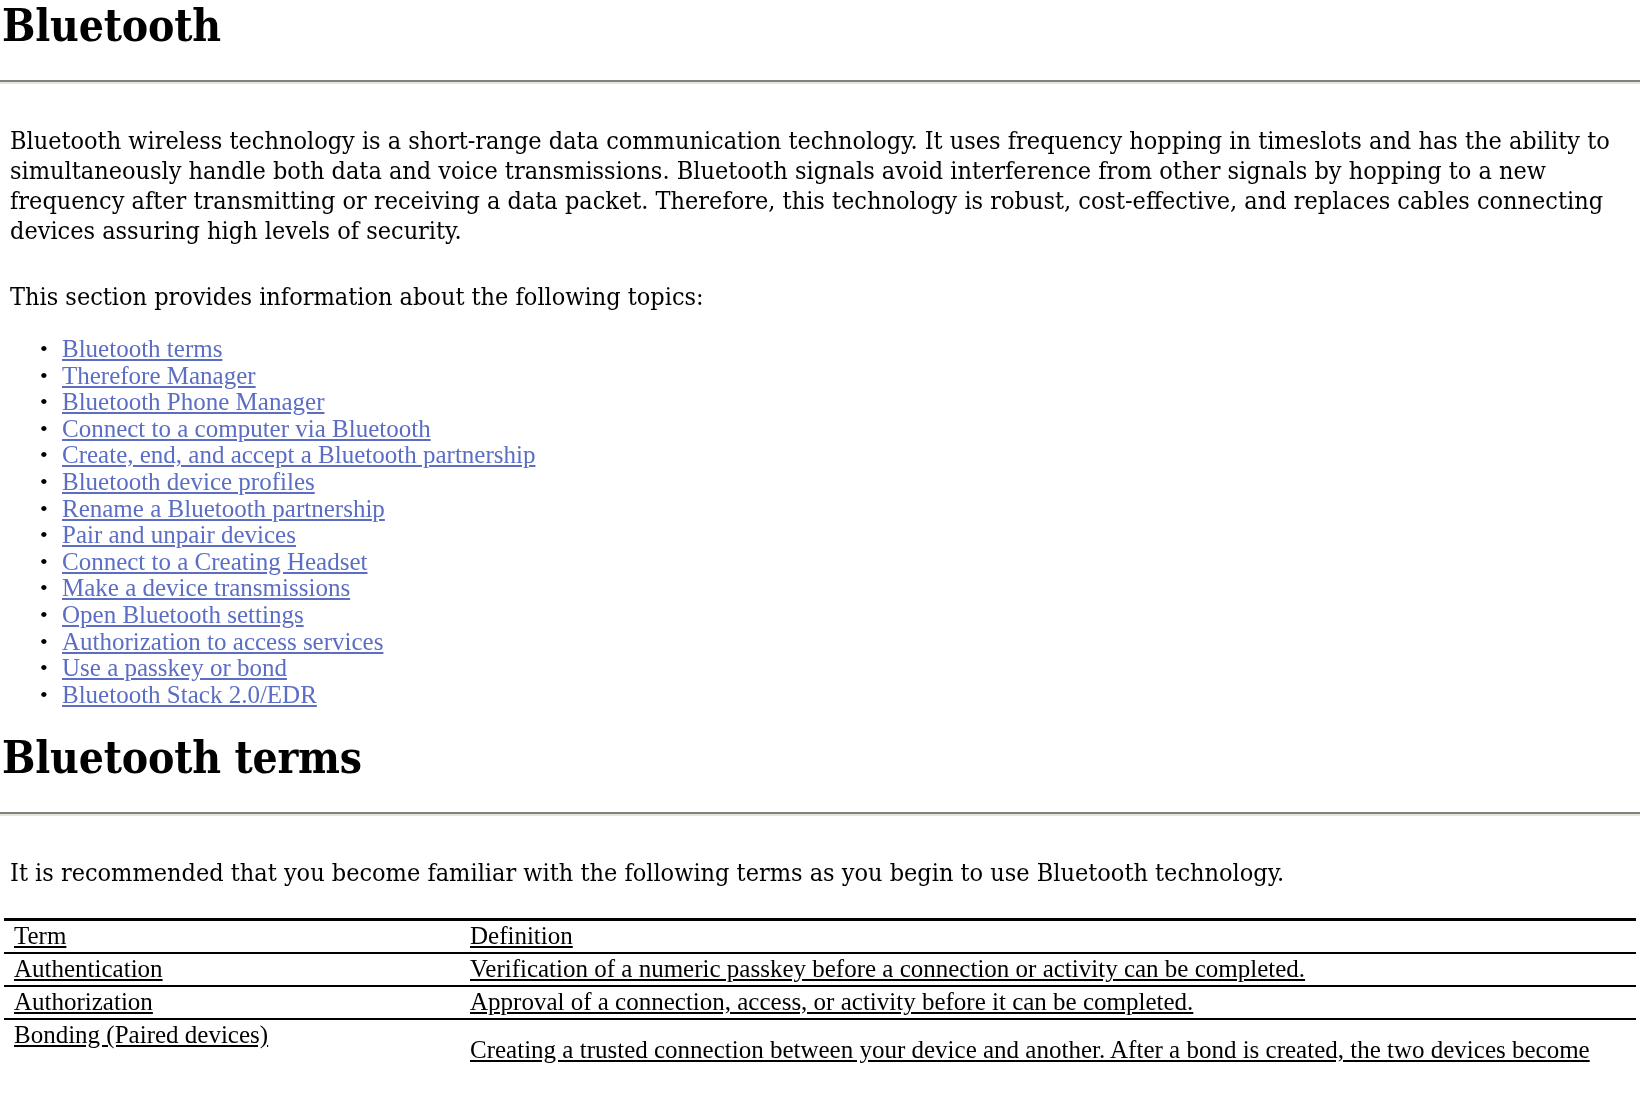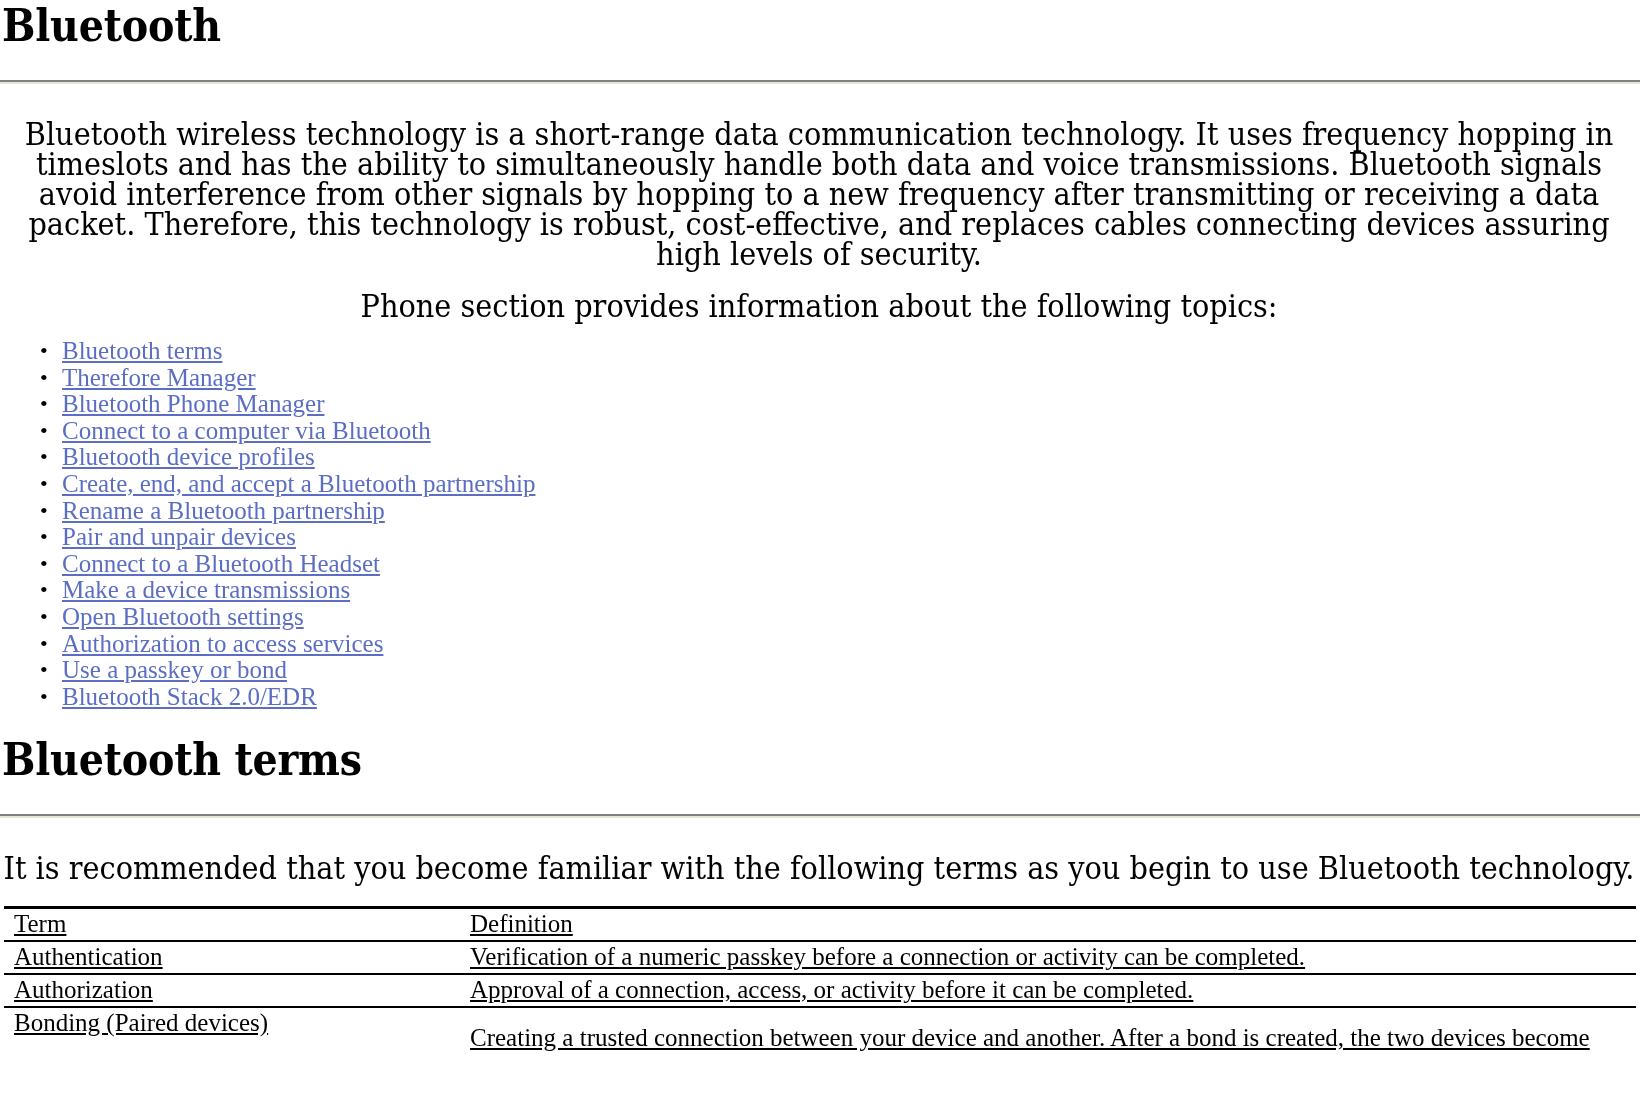--- a/index.html
+++ b/index.html
@@ -44,25 +44,25 @@
     border-bottom: 2px solid #e8e4d8;
     height: 0;
     margin: 28px 0 0 0;
     width: 100%;
   }
 
   
   p.body-text {
     font-family: "DejaVu Serif Condensed", "Liberation Serif", serif;
     font-stretch: condensed;
-    font-size: 32px;
+    font-size: 25px;
     line-height: 30px;
-    margin: 1px;
+    margin: 8px;
     padding: 0 4px 0 2px;
-    text-align: center;
+    text-align: left;
     color: #000;
   }
   .spacer-intro { height: 34px; }
   .spacer-para  { height: 20px; }
   .spacer-list  { height: 16px; }
 
   
   ul.topic-list {
     margin: 0;
     padding: 0 0 0 40px;
@@ -136,34 +136,34 @@
     <h1 class="doc-heading">Bluetooth</h1>
     <hr class="rule">
   </div>
 
   <div class="spacer-intro"></div>
 
   <p class="body-text">Bluetooth wireless technology is a short-range data communication technology. It uses frequency hopping in timeslots and has the ability to simultaneously handle both data and voice transmissions. Bluetooth signals avoid interference from other signals by hopping to a new frequency after transmitting or receiving a data packet. Therefore, this technology is robust, cost-effective, and replaces cables connecting devices assuring high levels of security.</p>
 
   <div class="spacer-para"></div>
 
-  <p class="body-text">Phone section provides information about the following topics:</p>
+  <p class="body-text">This section provides information about the following topics:</p>
 
   <div class="spacer-list"></div>
 
   <ul class="topic-list">
     <li><a href="#">Bluetooth terms</a></li>
     <li><a href="#">Therefore Manager</a></li>
     <li><a href="#">Bluetooth Phone Manager</a></li>
     <li><a href="#">Connect to a computer via Bluetooth</a></li>
+    <li><a href="#">Create, end, and accept a Bluetooth partnership</a></li>
     <li><a href="#">Bluetooth device profiles</a></li>
-    <li><a href="#">Create, end, and accept a Bluetooth partnership</a></li>
     <li><a href="#">Rename a Bluetooth partnership</a></li>
     <li><a href="#">Pair and unpair devices</a></li>
-    <li><a href="#">Connect to a Bluetooth Headset</a></li>
+    <li><a href="#">Connect to a Creating Headset</a></li>
     <li><a href="#">Make a device transmissions</a></li>
     <li><a href="#">Open Bluetooth settings</a></li>
     <li><a href="#">Authorization to access services</a></li>
     <li><a href="#">Use a passkey or bond</a></li>
     <li><a href="#">Bluetooth Stack 2.0/EDR</a></li>
   </ul>
 
   <div class="h1-wrap-second">
     <h1 class="doc-heading">Bluetooth terms</h1>
     <hr class="rule">

